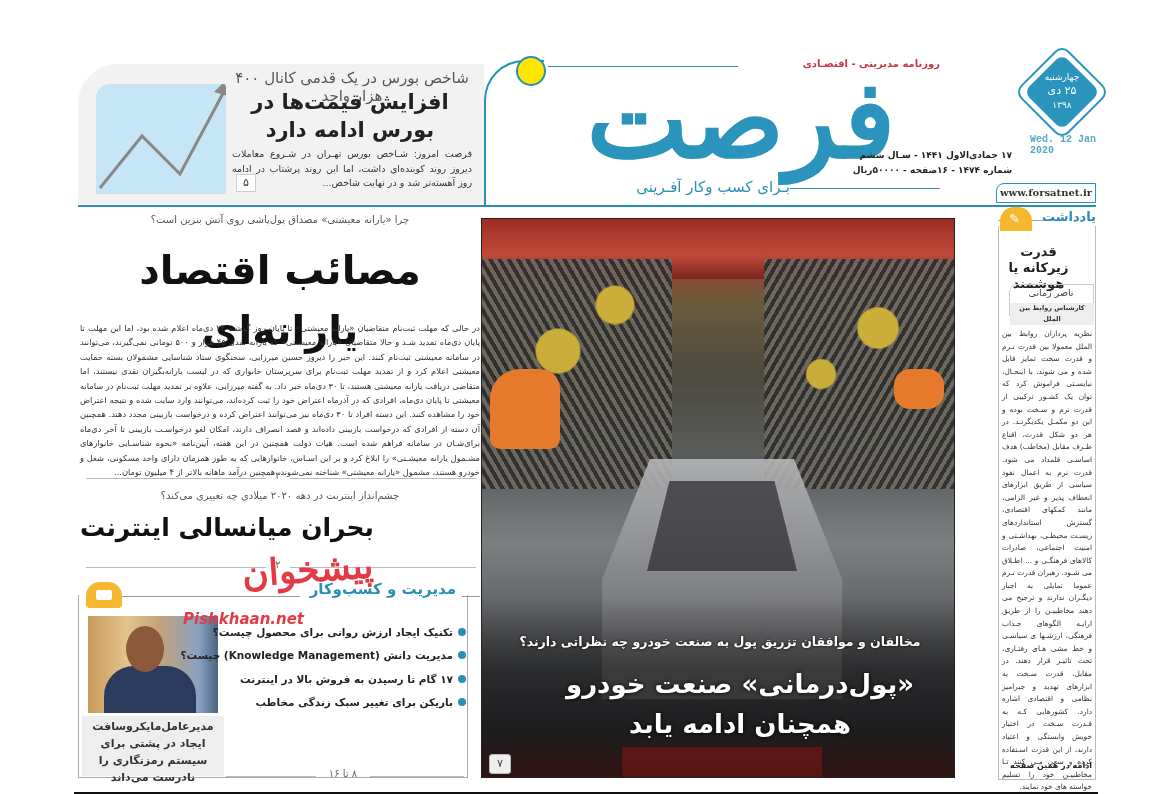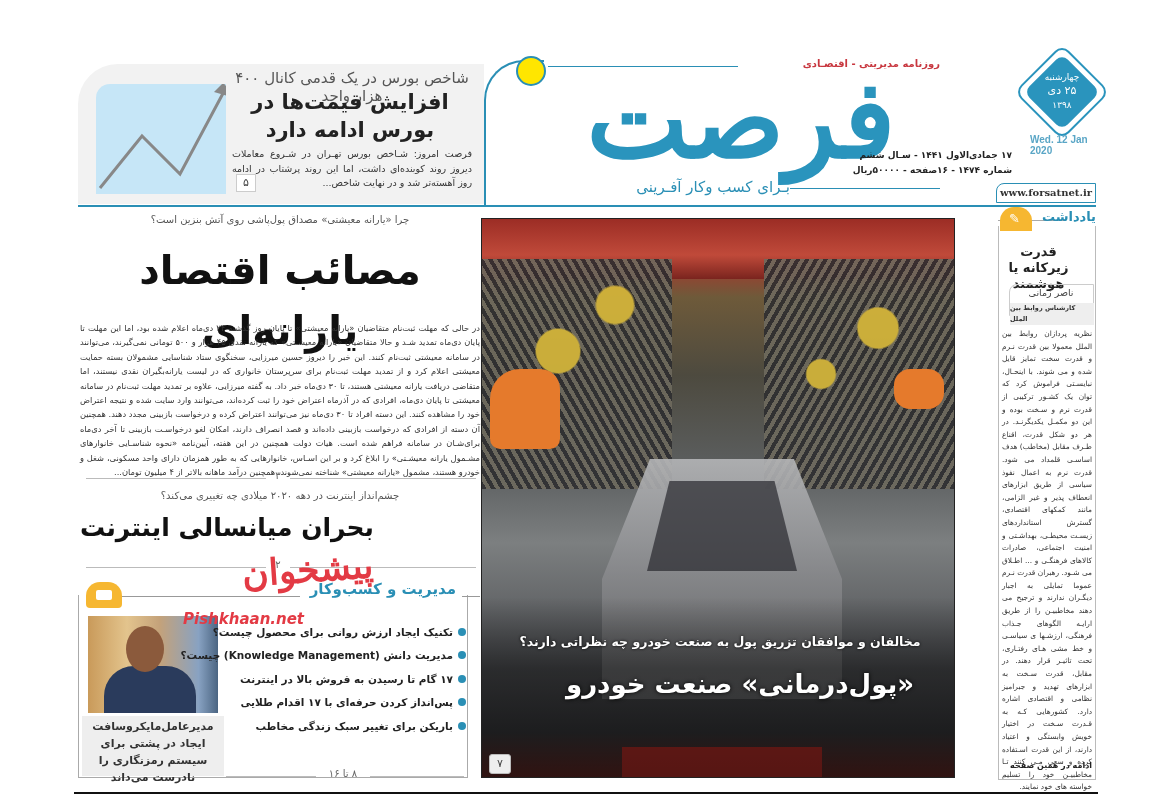--- a/index.html
+++ b/index.html
@@ -37,21 +37,21 @@
 
   .date-diamond {
     position: absolute; left: 1035px; top: 65px; width: 54px; height: 54px;
     background: #2a94bd; transform: rotate(45deg); border-radius: 8px;
   }
   .date-diamond-outer {
     position: absolute; left: 1028px; top: 58px; width: 68px; height: 68px;
     border: 2px solid #2a94bd; transform: rotate(45deg); border-radius: 10px;
   }
   .date-text { position: absolute; left: 1030px; top: 70px; width: 64px; color: #fff; font-size: 9px; text-align: center; line-height: 14px; }
-  .date-en { position: absolute; left: 1030px; top: 134px; width: 72px; font-family: Liberation Sans, sans-serif; font-size: 10px; color: #5aa6c6; text-align: left; direction: ltr; font-weight: bold; }
+  .date-en { position: absolute; left: 1030px; top: 134px; width: 72px; font-family: Liberation Mono, monospace; font-size: 10px; color: #5aa6c6; text-align: left; direction: ltr; font-weight: bold; }
   .issue-line { position: absolute; right: 160px; width: 180px; font-size: 9px; color: #222; text-align: right; font-weight: bold; }
   .website {
     position: absolute; left: 996px; top: 183px; width: 100px; height: 20px;
     border: 1.5px solid #2a8fb5; border-radius: 8px 0 0 0; font-family: "DejaVu Serif", serif;
     font-size: 10px; color: #333; text-align: center; line-height: 17px; direction: ltr; font-weight: bold;
   }
   .masthead-rule { position: absolute; left: 78px; top: 205px; width: 1018px; height: 2px; background: #2a8fb5; }
 
   
   .lead-kicker { position: absolute; left: 80px; top: 214px; width: 400px; font-size: 10px; color: #555; text-align: center; }
@@ -105,21 +105,21 @@
 
   
   .note-header-line { position: absolute; left: 998px; top: 220px; width: 66px; height: 1px; background: #aaa; }
   .note-title { position: absolute; left: 1040px; top: 209px; width: 56px; font-size: 13px; font-weight: bold; color: #2a8fb5; text-align: right; }
   .note-icon { position: absolute; left: 1000px; top: 207px; width: 32px; height: 24px; background: #f6b731; border-radius: 14px 14px 0 0; }
   .note-icon::after { content: "✎"; position: absolute; left: 9px; top: 4px; color: #fff; font-size: 13px; }
   .note-box { position: absolute; left: 998px; top: 226px; width: 98px; height: 554px; border: 1px solid #bbb; border-top: none; border-radius: 0 0 0 0; }
   .note-heading { position: absolute; left: 1000px; top: 244px; width: 77px; font-size: 13px; font-weight: bold; color: #222; text-align: center; line-height: 16px; }
   .author-box { position: absolute; left: 1009px; top: 284px; width: 85px; height: 32px; border: 1px solid #ccc; border-radius: 8px 0 0 0; }
   .author-name { position: absolute; left: 1010px; top: 287px; width: 82px; font-size: 9.5px; color: #444; text-align: center; }
-  .author-role { position: absolute; left: 1010px; top: 303px; width: 84px; background: #eee; font-size: 6.5px; color: #333; text-align: left; font-weight: bold; line-height: 11px; }
+  .author-role { position: absolute; left: 1010px; top: 303px; width: 84px; background: #eee; font-size: 6.5px; color: #333; text-align: center; font-weight: bold; line-height: 11px; }
   .note-body { position: absolute; left: 1002px; top: 328px; width: 90px; font-size: 7.4px; color: #333; line-height: 12.6px; text-align: justify; }
   .note-continue { position: absolute; left: 1002px; top: 761px; width: 90px; font-size: 8px; font-weight: bold; color: #222; text-align: right; }
 
   .bottom-rule { position: absolute; left: 74px; top: 792px; width: 1024px; height: 2px; background: #111; }
 </style>
 </head>
 <body>
 
 <div class="top-teaser"></div>
 <div class="teaser-chart">
@@ -181,24 +181,20 @@
       <span class="dot"></span>
       <span>تکنیک ایجاد ارزش روانی برای محصول چیست؟</span>
     </li>
   <li>
       <span class="dot"></span>
       <span>مدیریت دانش (Knowledge Management) چیست؟</span>
     </li>
   <li>
       <span class="dot"></span>
       <span>۱۷ گام تا رسیدن به فروش بالا در اینترنت</span>
-    </li>
-  <li>
-      <span class="dot"></span>
-      <span>پس‌انداز کردن حرفه‌ای با ۱۷ اقدام طلایی</span>
     </li>
   <li>
       <span class="dot"></span>
       <span>باریکن برای تغییر سبک زندگی مخاطب</span>
     </li>
 </ul>
 <div class="page-ref-line" style="left:226px;top:776px;width:90px;"></div>
 <div class="page-ref-line" style="left:370px;top:776px;width:94px;"></div>
 <div class="page-ref" style="left:316px;top:768px;width:54px;">۸ تا ۱۶</div>
 
@@ -212,20 +208,21 @@
   <div class="robot-l"></div>
   <div class="robot-r"></div>
   <div class="car"></div>
   <div class="car-window"></div>
   <div class="floor"></div>
   <div class="shade"></div>
 </div>
 <div class="photo-kicker">مخالفان و موافقان تزریق پول به صنعت خودرو چه نظراتی دارند؟</div>
 <div class="photo-title">
   <div>«پول‌درمانی» صنعت خودرو</div>
+  <div>همچنان ادامه یابد</div>
 </div>
 <div class="photo-page">۷</div>
 
 <div class="note-box"></div>
 <div class="note-header-line"></div>
 <div class="note-icon"></div>
 <div class="note-title">یادداشت</div>
 <div class="note-heading">قدرت زیرکانه یا هوشمند</div>
 <div class="author-box"></div>
 <div class="author-name">ناصر زمانی</div>

